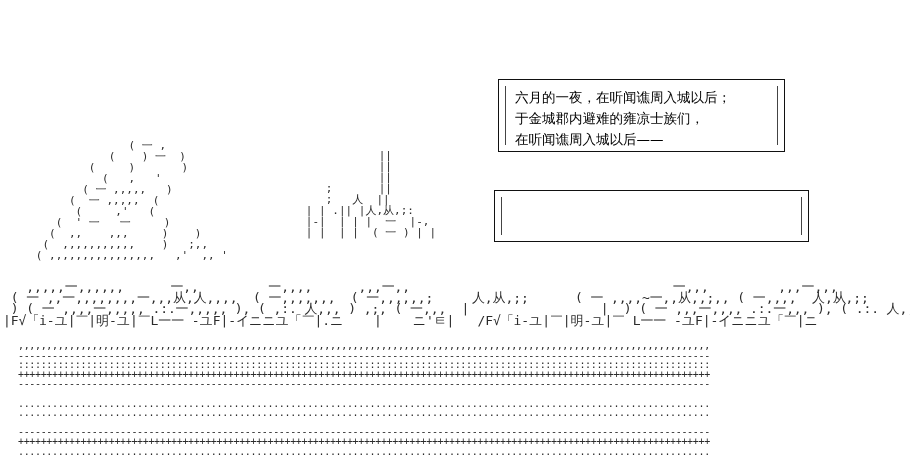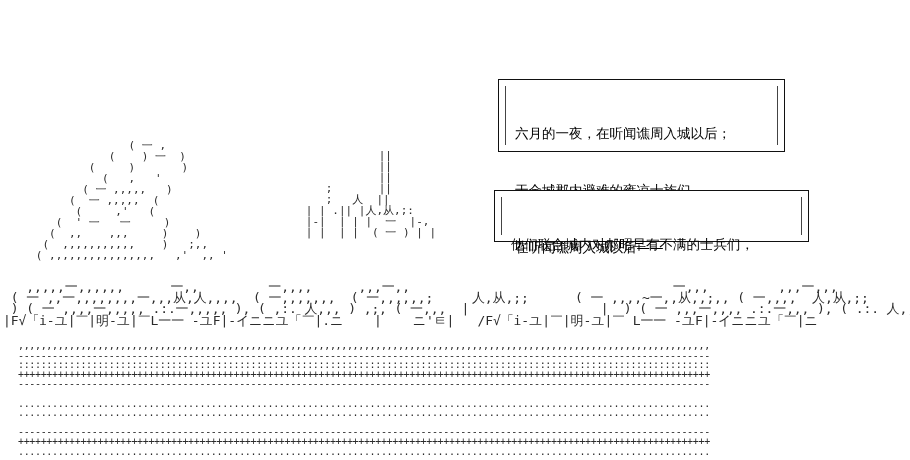--- a/index.html
+++ b/index.html
@@ -93,21 +93,20 @@
   }
   .textbox::before { left: 6px; }
   .textbox::after  { right: 6px; }
 
   .textbox .line {
     font-family: "DejaVu Sans", "Liberation Sans", sans-serif;
     font-size: 13.5px;
     line-height: 21px;
     color: #000000;
     white-space: pre;
-    margin-top: 36px;
   }
 
   #narration-box-1 {
     left: 498px;
     top: 79px;
     width: 287px;
     height: 73px;
   }
   #narration-box-2 {
     left: 494px;
@@ -162,14 +161,13 @@
 
 </div>
 
 <div class="textbox" id="narration-box-1">
   <div class="line">六月的一夜，在听闻谯周入城以后；</div>
   <div class="line">于金城郡内避难的雍凉士族们，</div>
   <div class="line">在听闻谯周入城以后——</div>
 </div>
 
 <div class="textbox" id="narration-box-2">
-  <div class="line">他们联合城内对郝昭早有不满的士兵们，</div>
 </div>
 
 </body></html>

